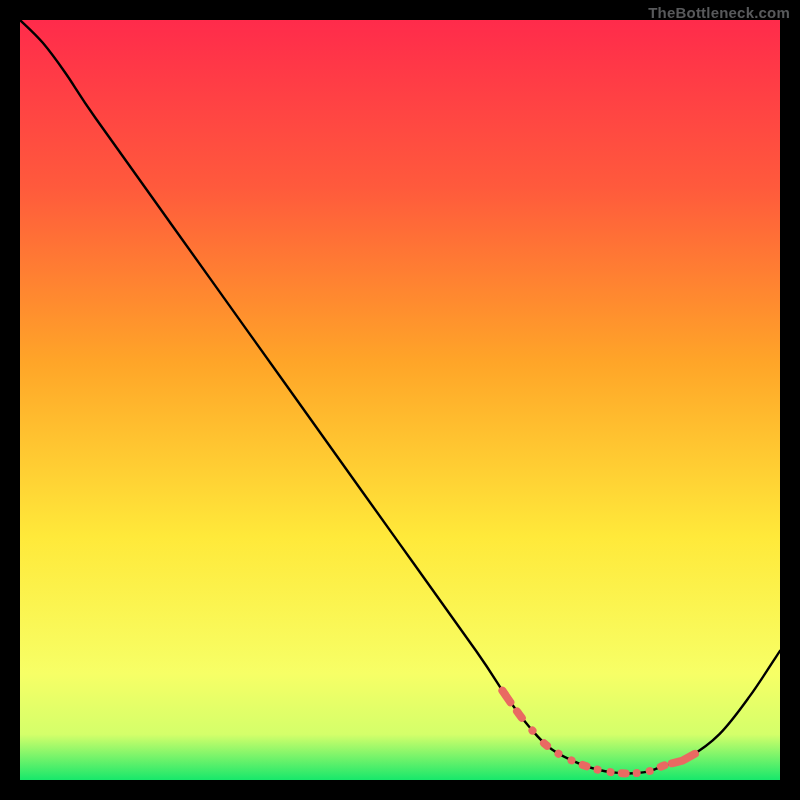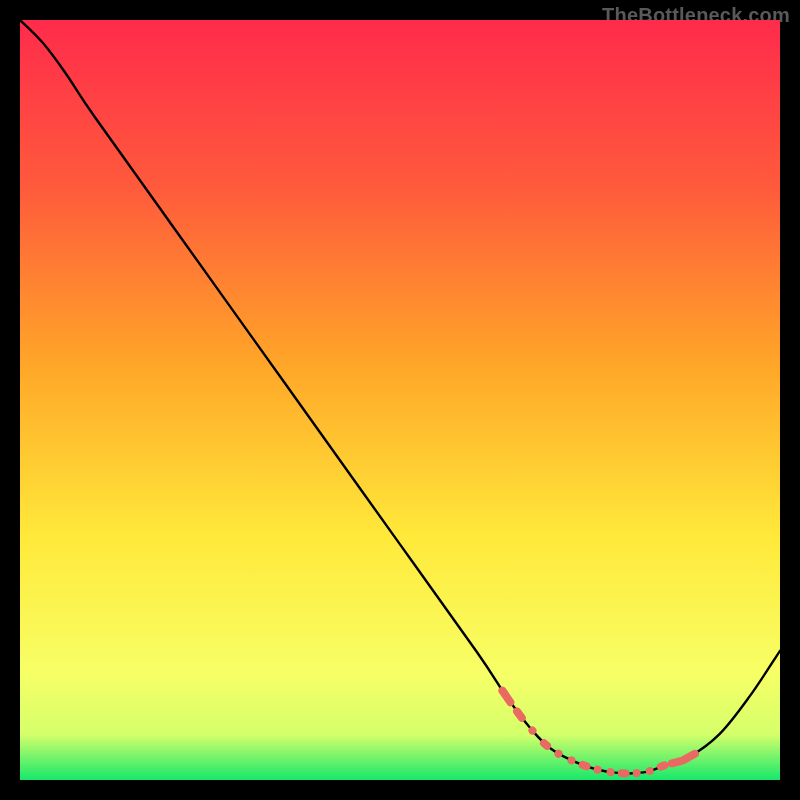--- a/index.html
+++ b/index.html
@@ -21,21 +21,21 @@
     left: 20px;
     top: 20px;
     width: 760px;
     height: 760px;
   }
   .watermark {
     position: absolute;
     top: 4px;
     right: 10px;
     font-family: Arial, Helvetica, sans-serif;
-    font-size: 20px;
+    font-size: 15px;
     font-weight: 600;
     color: #58595b;
     letter-spacing: 0.2px;
     user-select: none;
   }
 </style>
 </head>
 <body>
 <div class="outer">
 

